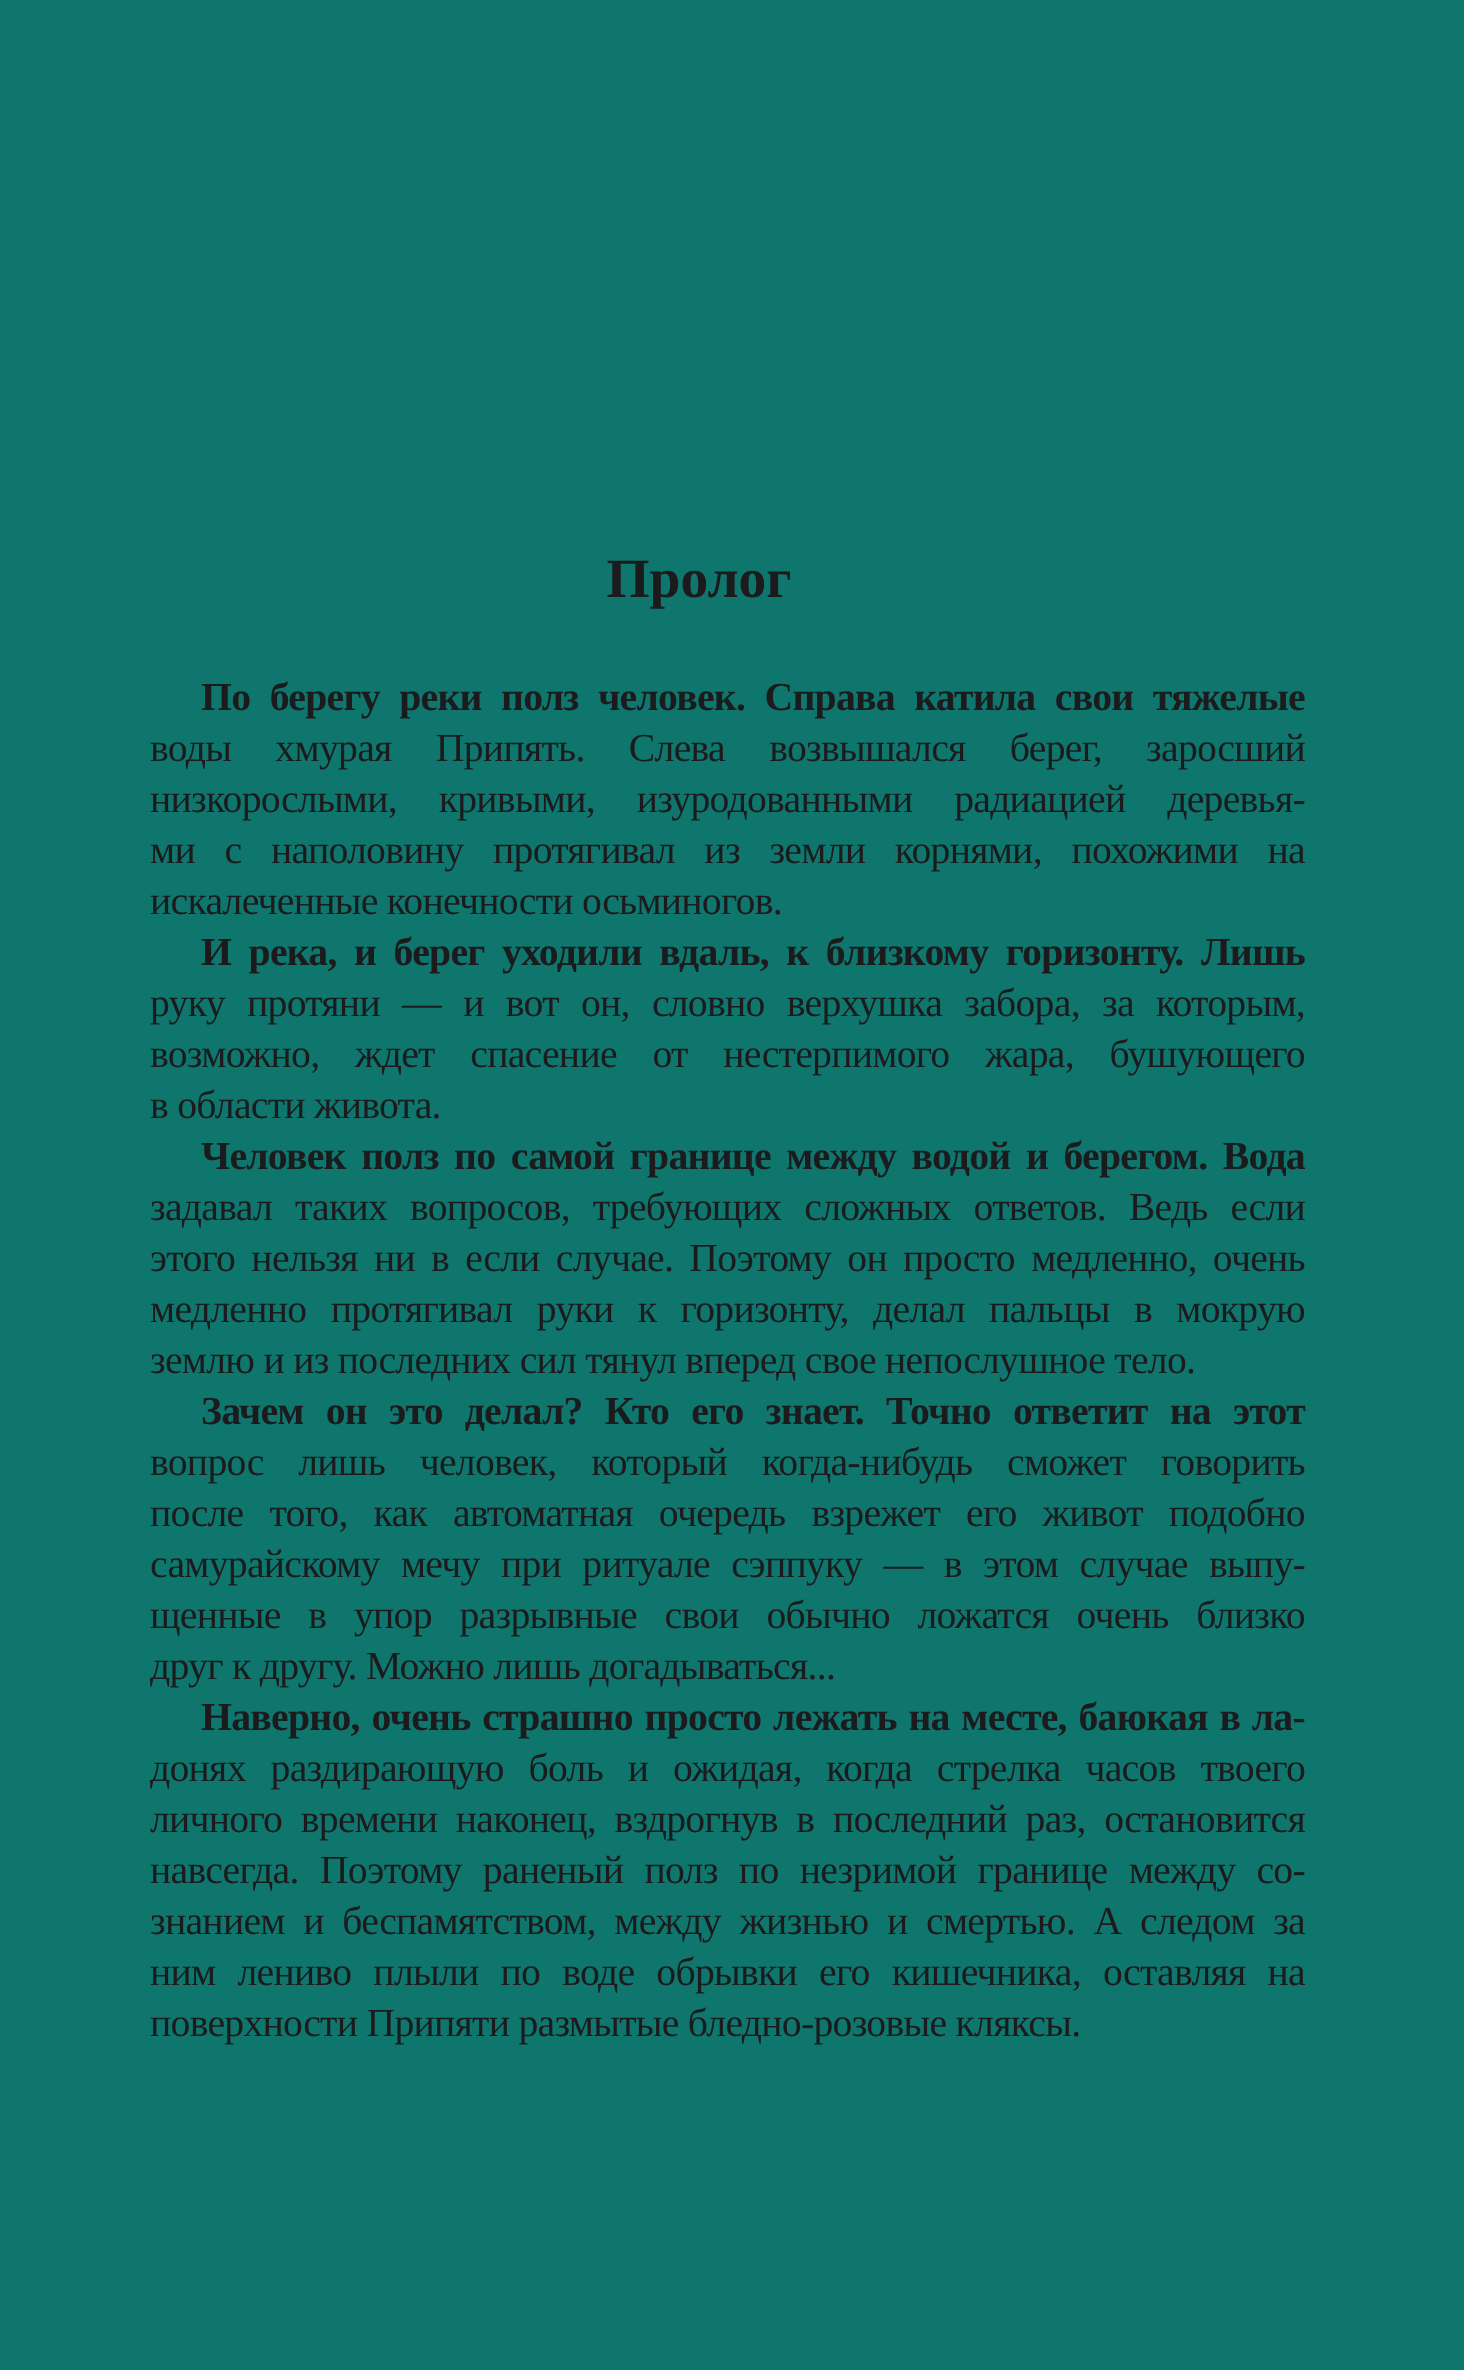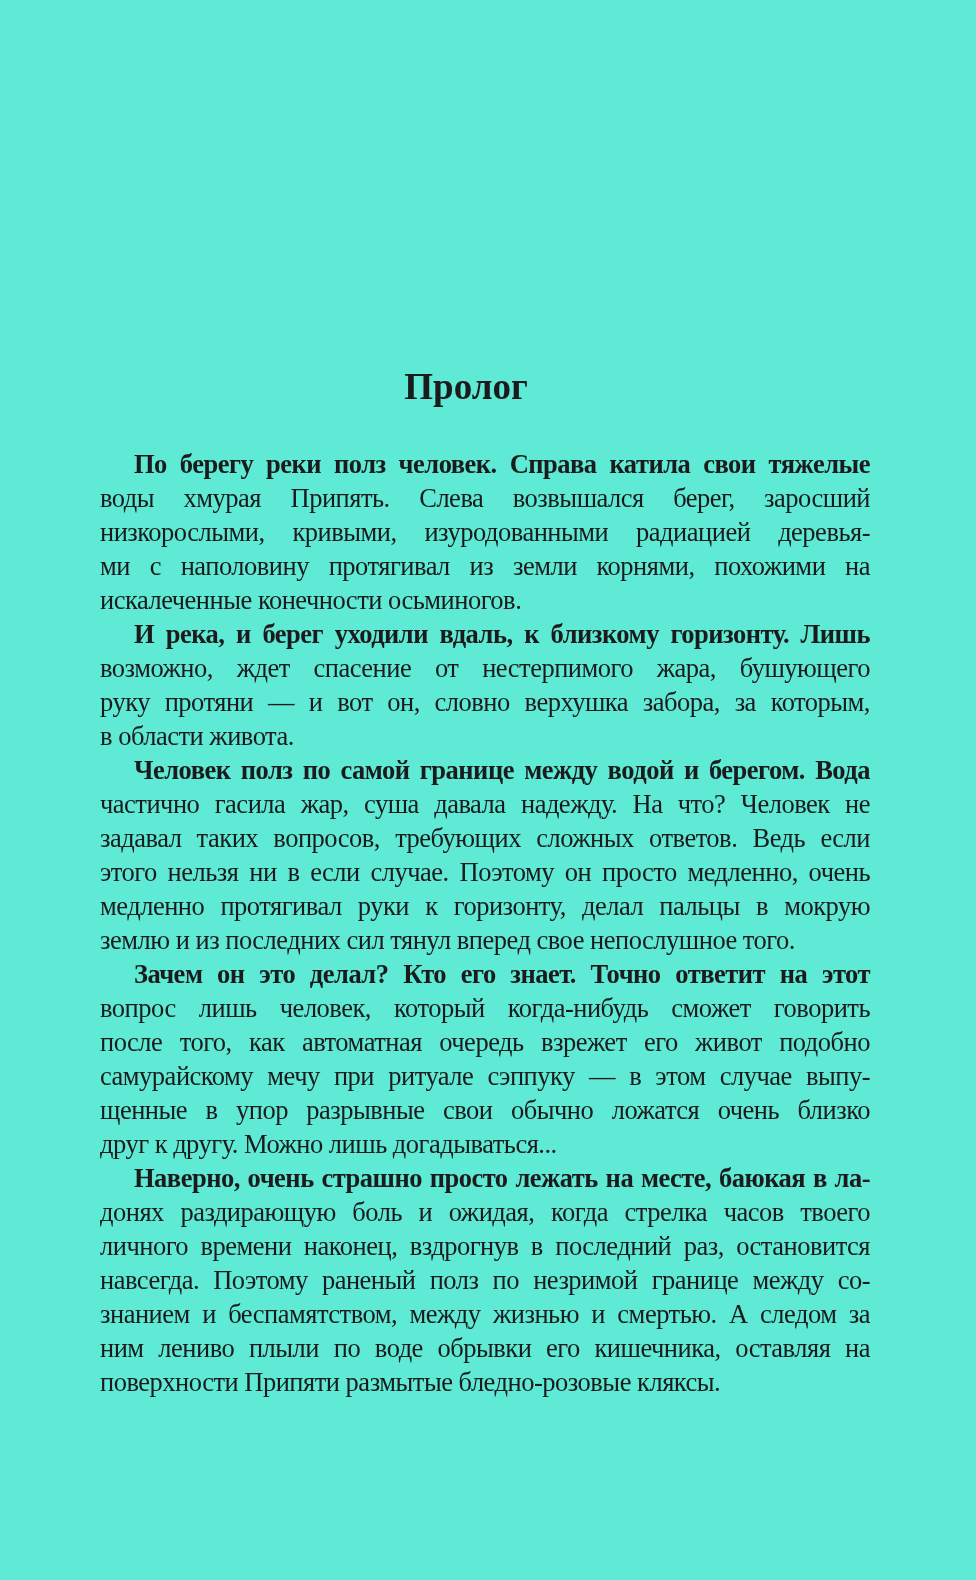--- a/index.html
+++ b/index.html
@@ -4,21 +4,21 @@
 <style>
   html, body {
     margin: 0;
     padding: 0;
     background: #fdfdfb;
   }
   .page {
     position: relative;
     width: 976px;
     height: 1580px;
-    background: #5eead4;
+    background: #0f766e;
     color: #1b1b1d;
     font-family: "Liberation Serif", "DejaVu Serif", serif;
     overflow: hidden;
   }
   .title {
     position: absolute;
     top: 366px;
     left: 0;
     width: 932px;
     margin: 0;
@@ -62,32 +62,31 @@
     <div class="para">
       <div class="line first">По берегу реки полз человек. Справа катила свои тяжелые</div>
       <div class="line">воды хмурая Припять. Слева возвышался берег, заросший</div>
       <div class="line">низкорослыми, кривыми, изуродованными радиацией деревья-</div>
       <div class="line">ми с наполовину протягивал из земли корнями, похожими на</div>
       <div class="line end">искалеченные конечности осьминогов.</div>
     </div>
 
     <div class="para">
       <div class="line first">И река, и берег уходили вдаль, к близкому горизонту. Лишь</div>
+      <div class="line">руку протяни — и вот он, словно верхушка забора, за которым,</div>
       <div class="line">возможно, ждет спасение от нестерпимого жара, бушующего</div>
-      <div class="line">руку протяни — и вот он, словно верхушка забора, за которым,</div>
       <div class="line end">в области живота.</div>
     </div>
 
     <div class="para">
       <div class="line first">Человек полз по самой границе между водой и берегом. Вода</div>
-      <div class="line">частично гасила жар, суша давала надежду. На что? Человек не</div>
       <div class="line">задавал таких вопросов, требующих сложных ответов. Ведь если</div>
       <div class="line">этого нельзя ни в если случае. Поэтому он просто медленно, очень</div>
       <div class="line">медленно протягивал руки к горизонту, делал пальцы в мокрую</div>
-      <div class="line end">землю и из последних сил тянул вперед свое непослушное того.</div>
+      <div class="line end">землю и из последних сил тянул вперед свое непослушное тело.</div>
     </div>
 
     <div class="para">
       <div class="line first">Зачем он это делал? Кто его знает. Точно ответит на этот</div>
       <div class="line">вопрос лишь человек, который когда-нибудь сможет говорить</div>
       <div class="line">после того, как автоматная очередь взрежет его живот подобно</div>
       <div class="line">самурайскому мечу при ритуале сэппуку — в этом случае выпу-</div>
       <div class="line">щенные в упор разрывные свои обычно ложатся очень близко</div>
       <div class="line end">друг к другу. Можно лишь догадываться...</div>
     </div>

